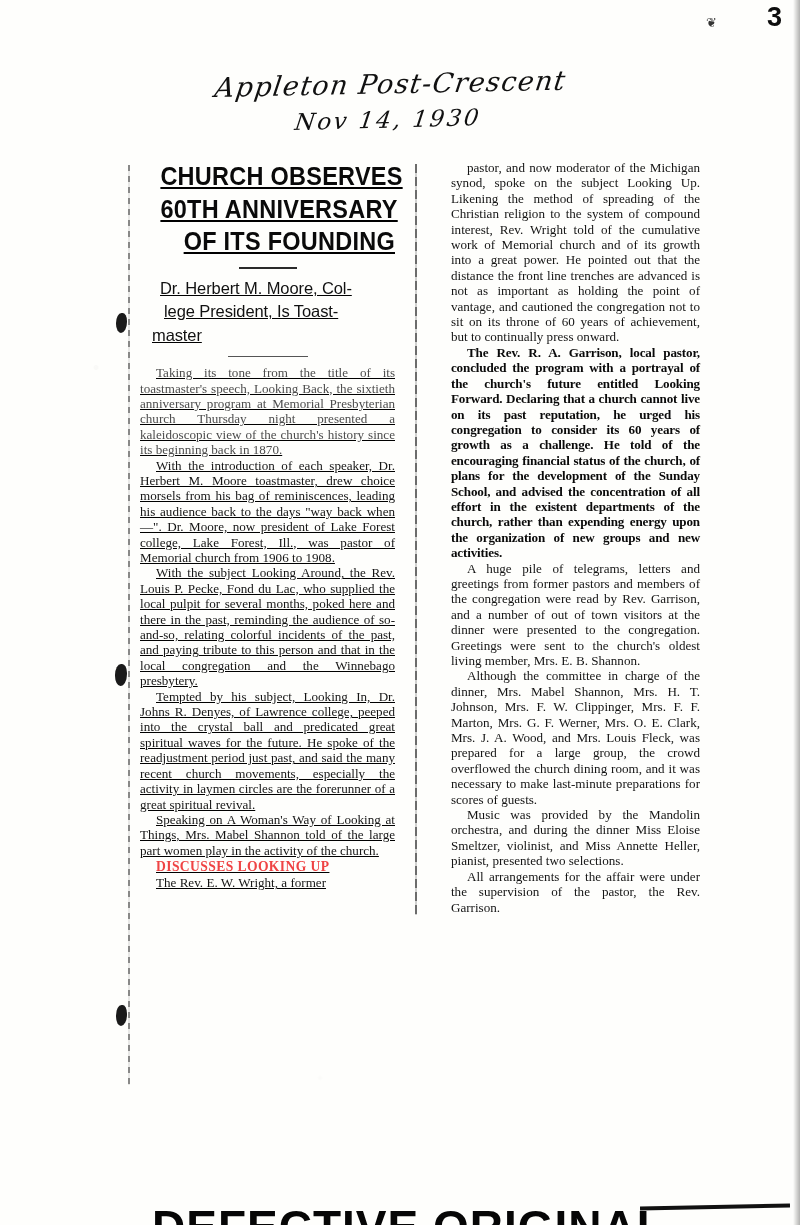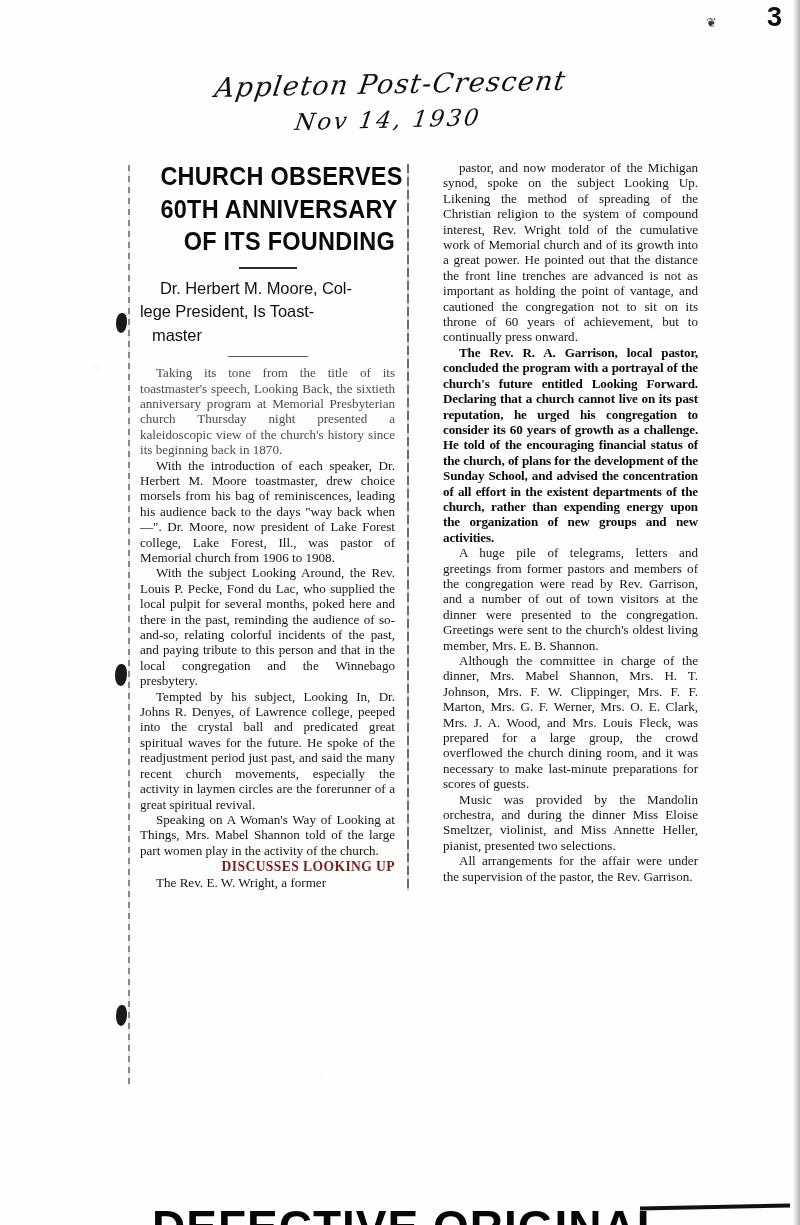--- a/index.html
+++ b/index.html
@@ -114,21 +114,21 @@
       rgba(40,40,40,.10) 6px, rgba(40,40,40,.10) 11px);
   }
 
   .columns {
     display: flex;
     gap: 0;
   }
   .col {
     width: 255px;
   }
-  #col-left { padding-right: 12px; }
+  #col-left { padding-right: 20px; text-decoration: underline; }
   #col-divider {
     width: 2px;
     background: repeating-linear-gradient(
       to bottom,
       rgba(30,30,30,.65) 0px, rgba(30,30,30,.65) 9px,
       rgba(30,30,30,.20) 9px, rgba(30,30,30,.20) 13px);
     margin: 4px 10px 0 0;
     align-self: stretch;
   }
   #col-right { padding-left: 8px; margin-left: 16px; }
@@ -171,21 +171,21 @@
     font-size: 16.5px;
     line-height: 1.42;
     color: #111;
     letter-spacing: -0.1px;
   }
   #subhead .sh {
     display: block;
     white-space: nowrap;
   }
   #subhead .sh-1 { margin-left: 20px; }
-  #subhead .sh-2 { margin-left: 0; }
+  #subhead .sh-2 { margin-left: 24px; }
   #subhead .sh-3 { margin-left: 12px; }
 
   
   .body-col {
     font-family: "Liberation Serif", serif;
     font-size: 13.1px;
     line-height: 15.4px;
     color: #141414;
     text-align: justify;
   }
@@ -199,25 +199,25 @@
   .body-col p.inked {
     font-weight: 700;
     color: #0a0a0a;
     letter-spacing: -0.15px;
   }
   .subhead-inline {
     font-family: "Liberation Serif", serif;
     font-weight: 700;
     font-size: 13.6px;
     line-height: 17px;
-    text-align: right;
+    text-align: left;
     text-indent: 0;
     letter-spacing: 0.4px;
     margin-top: 2px;
-    color: #7f1d1d;
+    color: #ef4444;
   }
 
   
   #defective-stamp {
     position: absolute;
     left: 152px;
     top: 1168px;
     font-family: "Liberation Sans", sans-serif;
     font-weight: 700;
     font-size: 46px;

